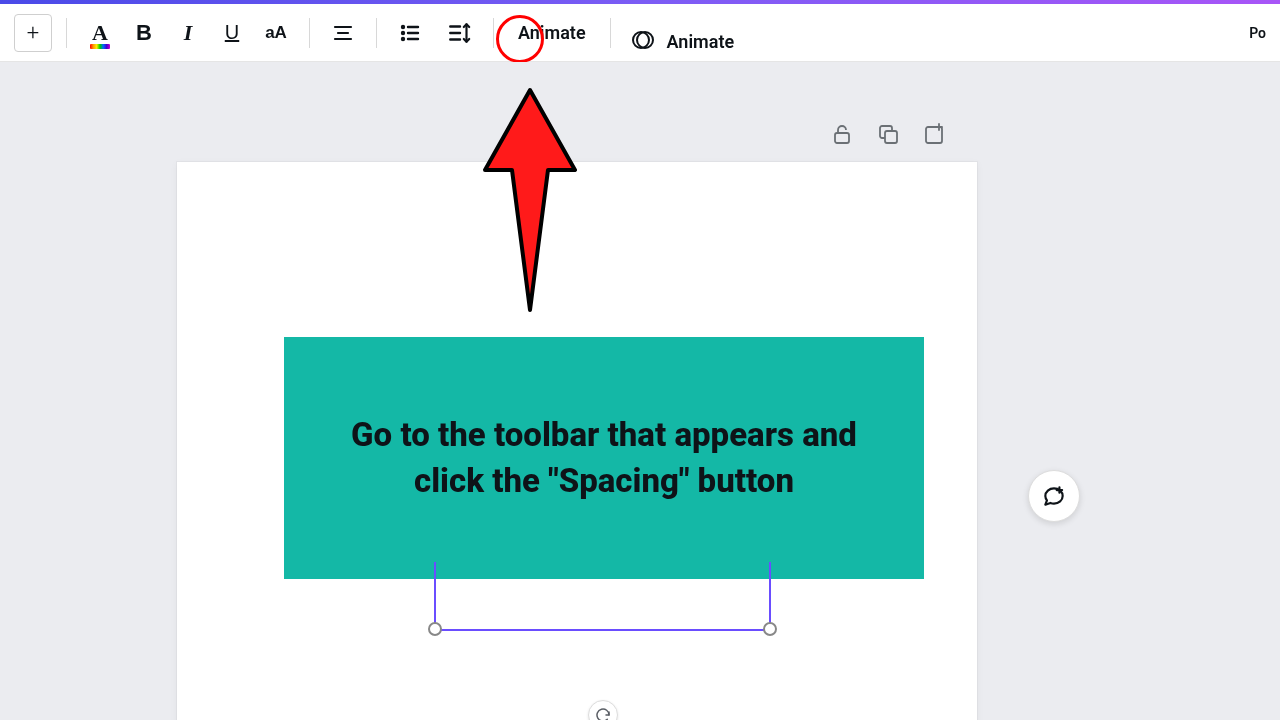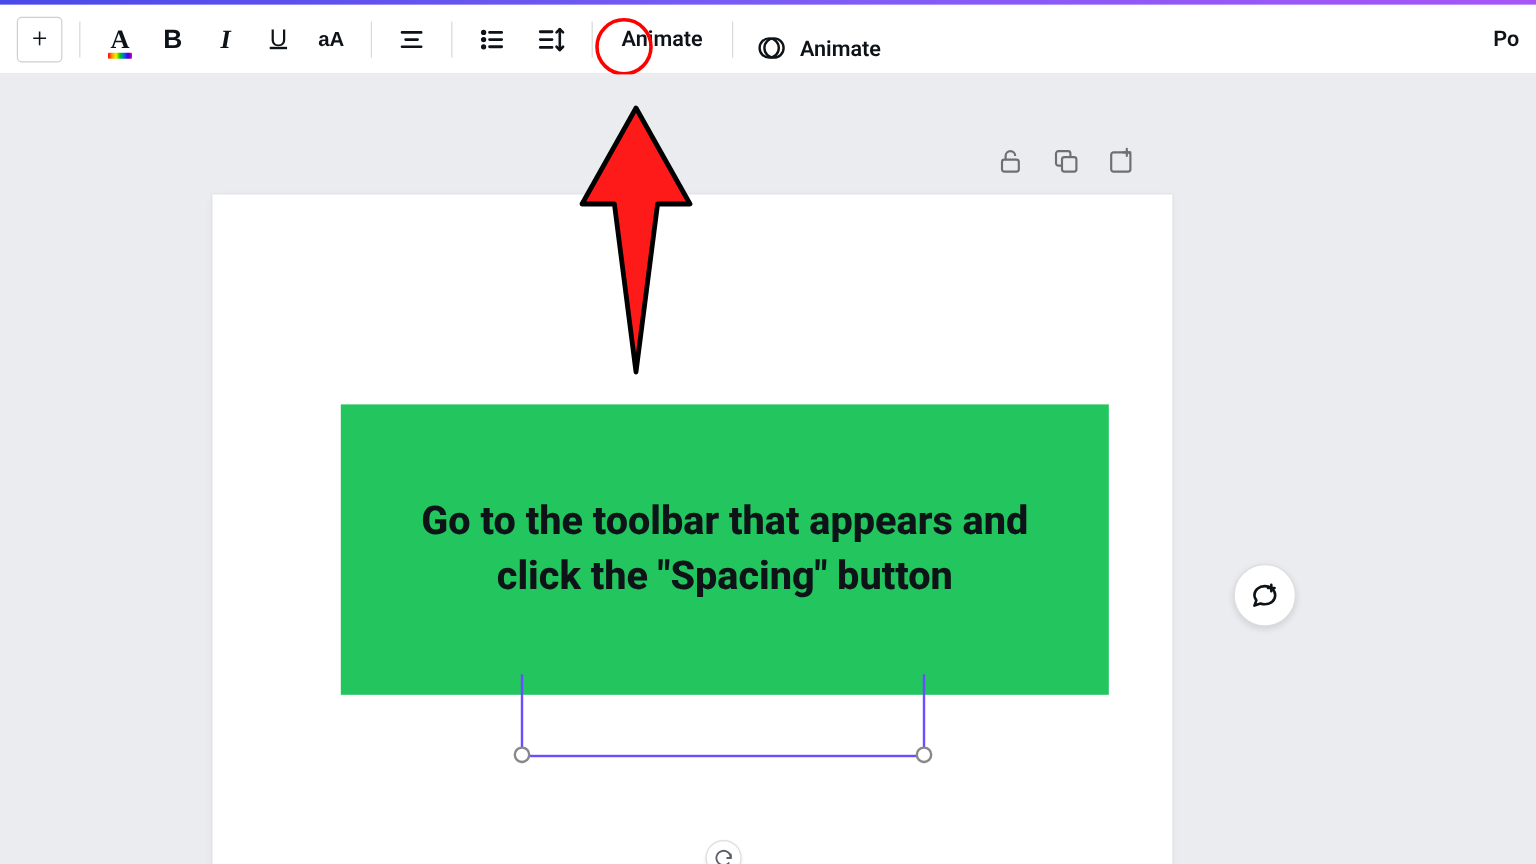--- a/index.html
+++ b/index.html
@@ -44,21 +44,21 @@
     cursor:pointer;
   }
   .font-color-A { position: relative; font-family: "Times New Roman", serif; font-weight:700; font-size: 22px; }
   .font-color-A .rainbow { position:absolute; bottom:-3px; left:-2px; right:-2px; height:5px;
     background: linear-gradient(90deg,#ff0000,#ff9900,#ffee00,#00cc00,#0066ff,#4400cc,#cc00cc); border-radius:1px;}
   .bold-b { font-weight: 900; font-size: 22px; font-family: Arial, sans-serif;}
   .italic-i { font-style: italic; font-family: "Times New Roman", serif; font-size: 22px; font-weight:600;}
   .underline-u { text-decoration: underline; font-family: Arial, sans-serif; font-size: 20px; font-weight:500;}
   .caps-aa { font-size: 17px; font-family: Arial,sans-serif; letter-spacing:0px;}
   .effects-label, .animate-label { font-size: 18px; font-weight:600; padding:0 10px;}
-  .right-truncate { margin-left:auto; font-size:18px; font-weight:600; color:#0e1318; padding-right:0;}
+  .right-truncate { margin-left:auto; font-size:14px; font-weight:600; color:#0e1318; padding-right:0;}
   
   .red-circle {
     position:absolute;
     width: 48px; height: 48px;
     border: 3px solid #ff0000;
     border-radius: 50%;
     left: 496px; top: 15px;
     pointer-events:none;
   }
   
@@ -89,21 +89,21 @@
     background: #fff;
     box-shadow: 0 0 0 1px rgba(0,0,0,0.03), 0 2px 8px rgba(0,0,0,0.05);
   }
   
   .callout {
     position:absolute;
     top: 275px;
     left: 284px;
     width: 640px;
     height: 242px;
-    background: #22c55e;
+    background: #14b8a6;
     display:flex;
     align-items:center;
     justify-content:center;
     padding: 30px 50px;
     text-align:center;
     font-size: 33px;
     font-weight: 800;
     color: #0e1318;
     line-height: 1.4;
   }

